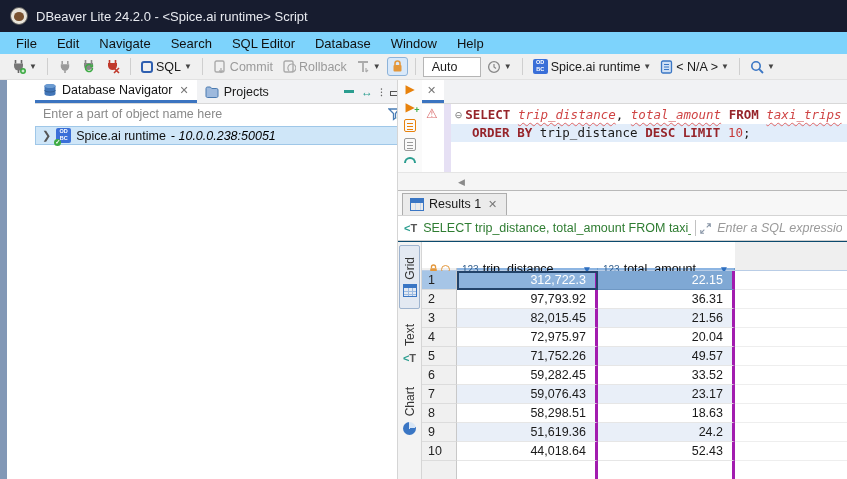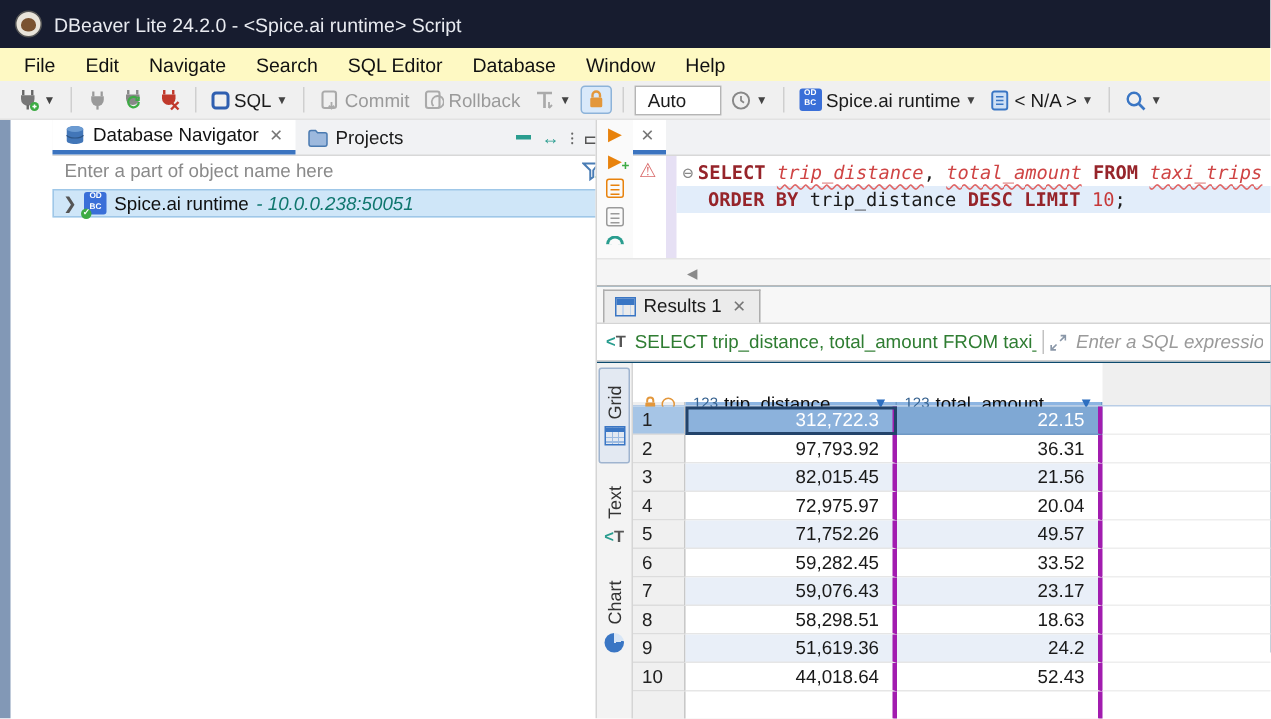--- a/index.html
+++ b/index.html
@@ -7,21 +7,21 @@
   body { font-family:"Liberation Sans", sans-serif; font-size:13px; color:#1a1a1a; background:#fff; }
   #app { position:relative; width:847px; height:479px; background:#fff; }
 
   
   .titlebar { position:absolute; left:0; top:0; width:847px; height:32px; background:#171c2f; display:flex; align-items:center; padding-left:10px; }
   .app-logo { width:18px; height:18px; border-radius:50%; background:#e9e4da; border:1px solid #555; position:relative; flex:0 0 auto; }
   .app-logo::after { content:""; position:absolute; left:3px; top:4px; width:10px; height:9px; border-radius:50% 50% 45% 45%; background:#7a5230; }
   .titlebar .title { color:#e8eaf0; margin-left:8px; font-size:13px; }
 
   
-  .menubar { position:absolute; left:0; top:32px; width:847px; height:22px; background:#fef9c3; display:flex; align-items:center; padding-left:6px; }
+  .menubar { position:absolute; left:0; top:32px; width:847px; height:22px; background:#7dd3fc; display:flex; align-items:center; padding-left:6px; }
   .menubar .mi { padding:2px 10px; font-size:13px; color:#111; }
 
   
   .toolbar { position:absolute; left:0; top:54px; width:847px; height:26px; background:#f0f0f0; border-bottom:1px solid #e2e2e2; display:flex; align-items:center; padding-left:8px; gap:3px; }
   .tsep { width:1px; height:17px; background:#cfcfcf; margin:0 4px; flex:0 0 auto; }
   .tbtn { display:flex; align-items:center; gap:3px; padding:2px 3px; flex:0 0 auto; }
   .dd { font-size:8px; color:#444; }
   .gray-label { color:#9a9a9a; font-size:12.5px; }
   .tb-label { color:#1a1a1a; font-size:12.5px; }
   .sql-sq { width:12px; height:12px; border:2px solid #2f5fb0; border-radius:3px; }
@@ -44,21 +44,21 @@
   .t-min { width:10px; height:3px; background:#2a9d8f; }
   .t-arr { color:#2a9d8f; font-weight:bold; font-size:12px; }
   .t-dots { color:#666; font-size:11px; }
   .wbox1 { width:10px; height:5px; border:1px solid #555; margin-top:4px; }
   .wbox2 { width:10px; height:9px; border:1px solid #555; border-top:2px solid #555; }
   .nav-filter { height:20px; display:flex; align-items:center; padding:0 8px; }
   .nav-filter .ph { color:#8a8a8a; font-size:12.5px; flex:1; }
   .tree-row { height:19px; margin-top:2px; background:#cfe6f8; border:1px solid #9fc7e8; display:flex; align-items:center; padding:0 6px; gap:5px; }
   .chev { color:#555; font-size:11px; }
   .conn-name { font-size:12.5px; color:#101010; }
-  .conn-host { font-size:12.5px; font-style:italic; color:#0f766e; }
+  .conn-host { font-size:12.5px; font-style:italic; color:#000000; }
   .lock-ico { width:9px; height:10px; position:relative; margin-left:auto; flex:0 0 auto; }
   .lock-ico::before { content:""; position:absolute; left:1.5px; top:0; width:6px; height:6px; border:1.5px solid #e3973b; border-bottom:none; border-radius:4px 4px 0 0; }
   .lock-ico::after { content:""; position:absolute; left:0; top:4px; width:9px; height:6px; background:#e3973b; border-radius:1px; }
 
   
   .ed-panel { position:absolute; left:397px; top:80px; width:450px; height:399px; background:#fff; border-left:1px solid #d5d5d5; }
   .ed-tabbar { height:24px; background:#f1f2f4; border-bottom:1px solid #d8d8d8; display:flex; }
   .etab { display:flex; align-items:center; gap:5px; padding:0 8px; background:#fff; border-bottom:3px solid #3b74c0; font-size:12.5px; }
   .ed-body { position:absolute; left:0; top:24px; width:450px; height:68px; background:#fff; }
   .ed-iconcol { position:absolute; left:0; top:0; width:24px; height:110px; background:#fafafa; display:flex; flex-direction:column; align-items:center; gap:6px; padding-top:3px; }

